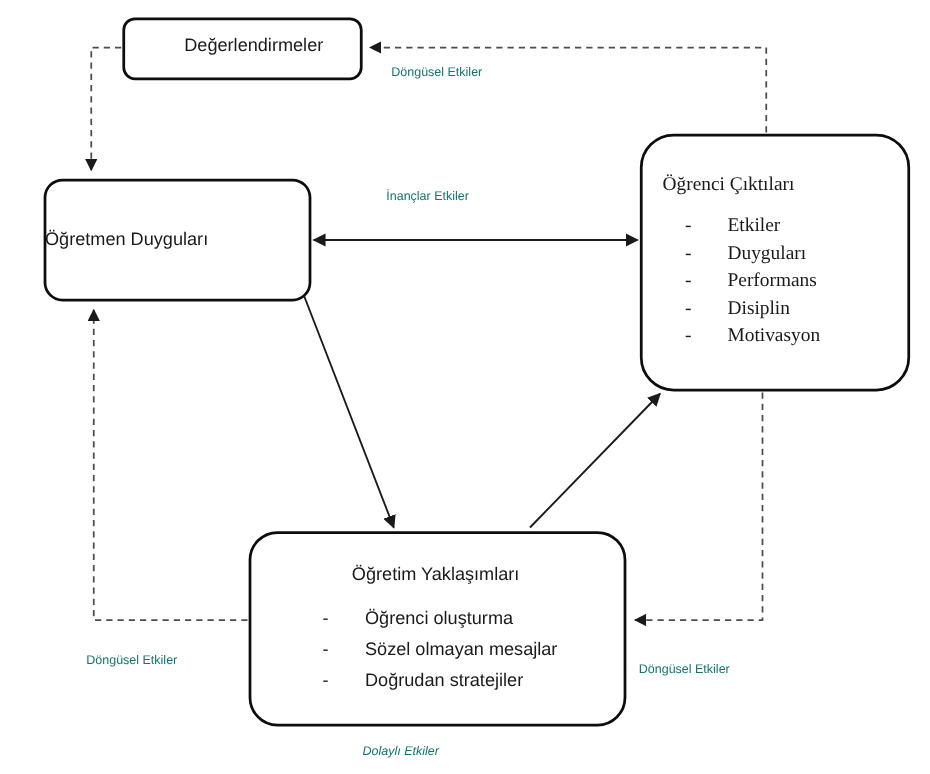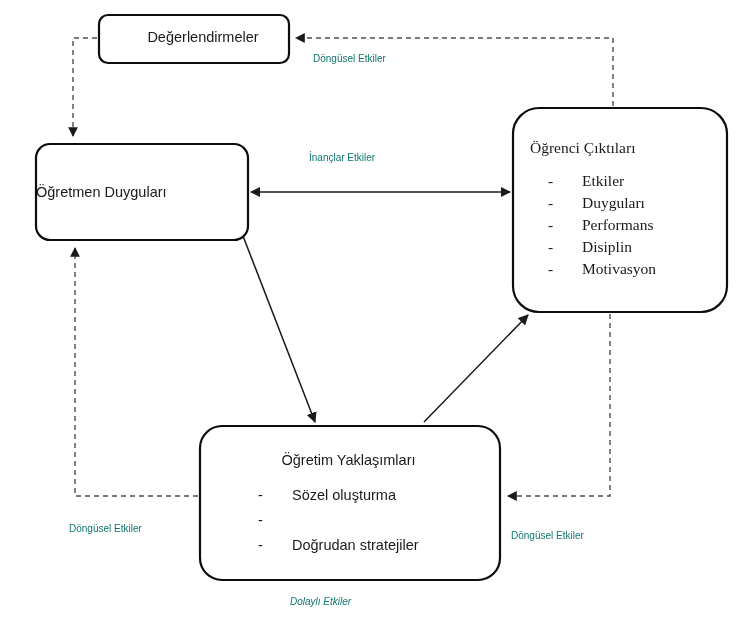--- a/index.html
+++ b/index.html
@@ -150,24 +150,25 @@
       <span class="bullet-dash">-</span>
       <span>Motivasyon</span>
     </div>
   </div>
 
   <div class="txt sans node-title-sans" style="left:200px; top:453px; width:297px; text-align:center;">Öğretim Yaklaşımları</div>
 
   <div class="txt sans list-sans" style="left:258px; top:488px;">
     <div class="bullet-row">
       <span class="bullet-dash">-</span>
-      <span>Sözel oluşturma</span>
+      <span>Öğrenci oluşturma</span>
     </div>
     <div class="bullet-row">
       <span class="bullet-dash">-</span>
+      <span>Sözel olmayan mesajlar</span>
     </div>
     <div class="bullet-row">
       <span class="bullet-dash">-</span>
       <span>Doğrudan stratejiler</span>
     </div>
   </div>
 
   <div class="txt edge-label" style="left:313px; top:53px;">Döngüsel Etkiler</div>
 
   <div class="txt edge-label" style="left:309px; top:152px;">İnançlar Etkiler</div>

